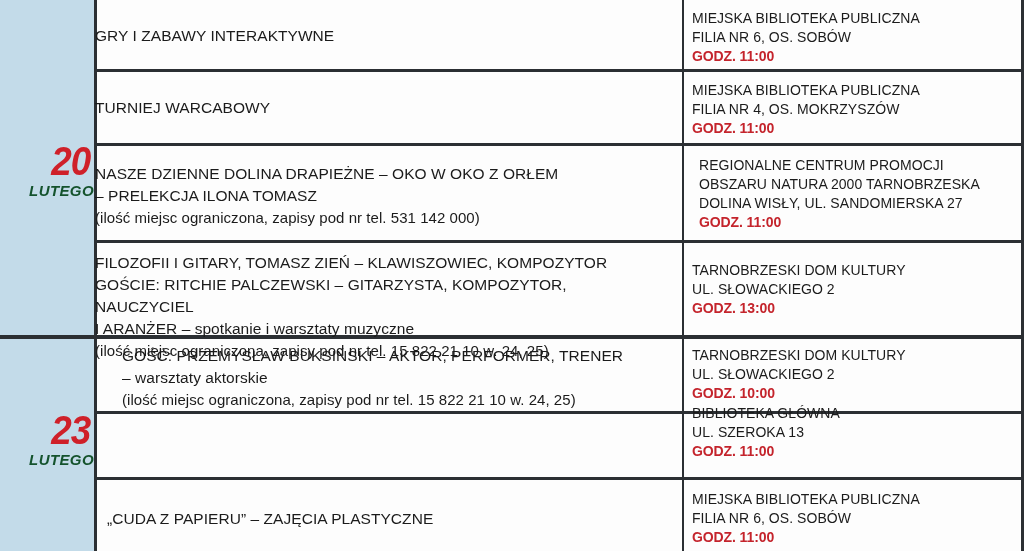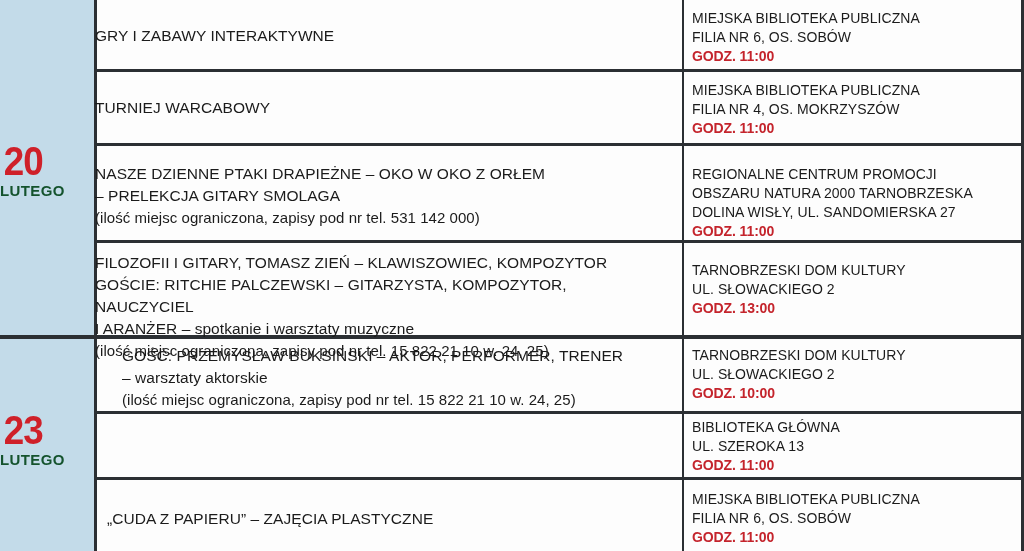--- a/index.html
+++ b/index.html
@@ -31,22 +31,23 @@
     width: 94px;
     height: 551px;
     background: #c3dbe9;
   }
 
   .date-block {
     position: absolute;
     left: 0;
     width: 94px;
     box-sizing: border-box;
-    text-align: left;
+    text-align: right;
     color: #1b1b1b;
+    font-style: italic;
   }
   .date-block .day {
     display: block;
     font-size: 40px;
     line-height: 38px;
     font-weight: 700;
     color: #cf2029;
     letter-spacing: -1px;
     font-family: "Liberation Sans Narrow", "Liberation Sans", sans-serif;
     transform: scaleX(0.92);
@@ -153,25 +154,25 @@
   <div class="row-title" style="top:97px;">
     <span class="venue-line">TURNIEJ WARCABOWY</span>
   </div>
   <div class="row-venue" style="top:81px;">
     <span class="venue-line">MIEJSKA BIBLIOTEKA PUBLICZNA</span>
     <span class="venue-line">FILIA NR 4, OS. MOKRZYSZÓW</span>
     <span class="time">GODZ. 11:00</span>
   </div>
 
   <div class="row-title" style="top:163px;">
-    <span class="venue-line">NASZE DZIENNE PTAKI DRAPIEŻNE – OKO W OKO Z  ORŁEM</span>
-    <span class="venue-line">– PRELEKCJA GITARY SMOLAGA</span>
+    <span class="venue-line">NASZE DZIENNE DOLINA DRAPIEŻNE – OKO W OKO Z  ORŁEM</span>
+    <span class="venue-line">– PRELEKCJA ILONA TOMASZ</span>
     <span class="venue-line sub">(ilość miejsc ograniczona, zapisy pod nr tel. 531 142 000)</span>
   </div>
-  <div class="row-venue" style="top:165px;">
+  <div class="row-venue" style="top:156px;margin-left:7px;">
     <span class="venue-line">REGIONALNE CENTRUM PROMOCJI</span>
     <span class="venue-line">OBSZARU NATURA 2000 TARNOBRZESKA</span>
     <span class="venue-line">DOLINA WISŁY, UL. SANDOMIERSKA 27</span>
     <span class="time">GODZ. 11:00</span>
   </div>
 
   <div class="row-title" style="top:252px;">
     <span class="venue-line">FILOZOFII I GITARY, TOMASZ ZIEŃ – KLAWISZOWIEC, KOMPOZYTOR</span>
     <span class="venue-line">GOŚCIE: RITCHIE PALCZEWSKI – GITARZYSTA, KOMPOZYTOR, NAUCZYCIEL</span>
     <span class="venue-line">I ARANŻER – spotkanie i warsztaty muzyczne</span>
@@ -187,21 +188,21 @@
     <span class="venue-line">GOŚĆ: PRZEMYSŁAW BUKSIŃSKI – AKTOR, PERFORMER, TRENER</span>
     <span class="venue-line">– warsztaty aktorskie</span>
     <span class="venue-line sub">(ilość miejsc ograniczona,  zapisy pod nr tel. 15 822 21 10 w. 24, 25)</span>
   </div>
   <div class="row-venue" style="top:346px;">
     <span class="venue-line">TARNOBRZESKI DOM KULTURY</span>
     <span class="venue-line">UL. SŁOWACKIEGO 2</span>
     <span class="time">GODZ. 10:00</span>
   </div>
 
-  <div class="row-venue" style="top:418px;">
+  <div class="row-venue" style="top:404px;">
     <span class="venue-line">BIBLIOTEKA GŁÓWNA</span>
     <span class="venue-line">UL. SZEROKA 13</span>
     <span class="time">GODZ. 11:00</span>
   </div>
 
   <div class="row-title" style="top:508px;margin-left:12px;">
     <span class="venue-line">„CUDA Z PAPIERU” – ZAJĘCIA PLASTYCZNE</span>
   </div>
   <div class="row-venue" style="top:490px;">
     <span class="venue-line">MIEJSKA BIBLIOTEKA PUBLICZNA</span>

